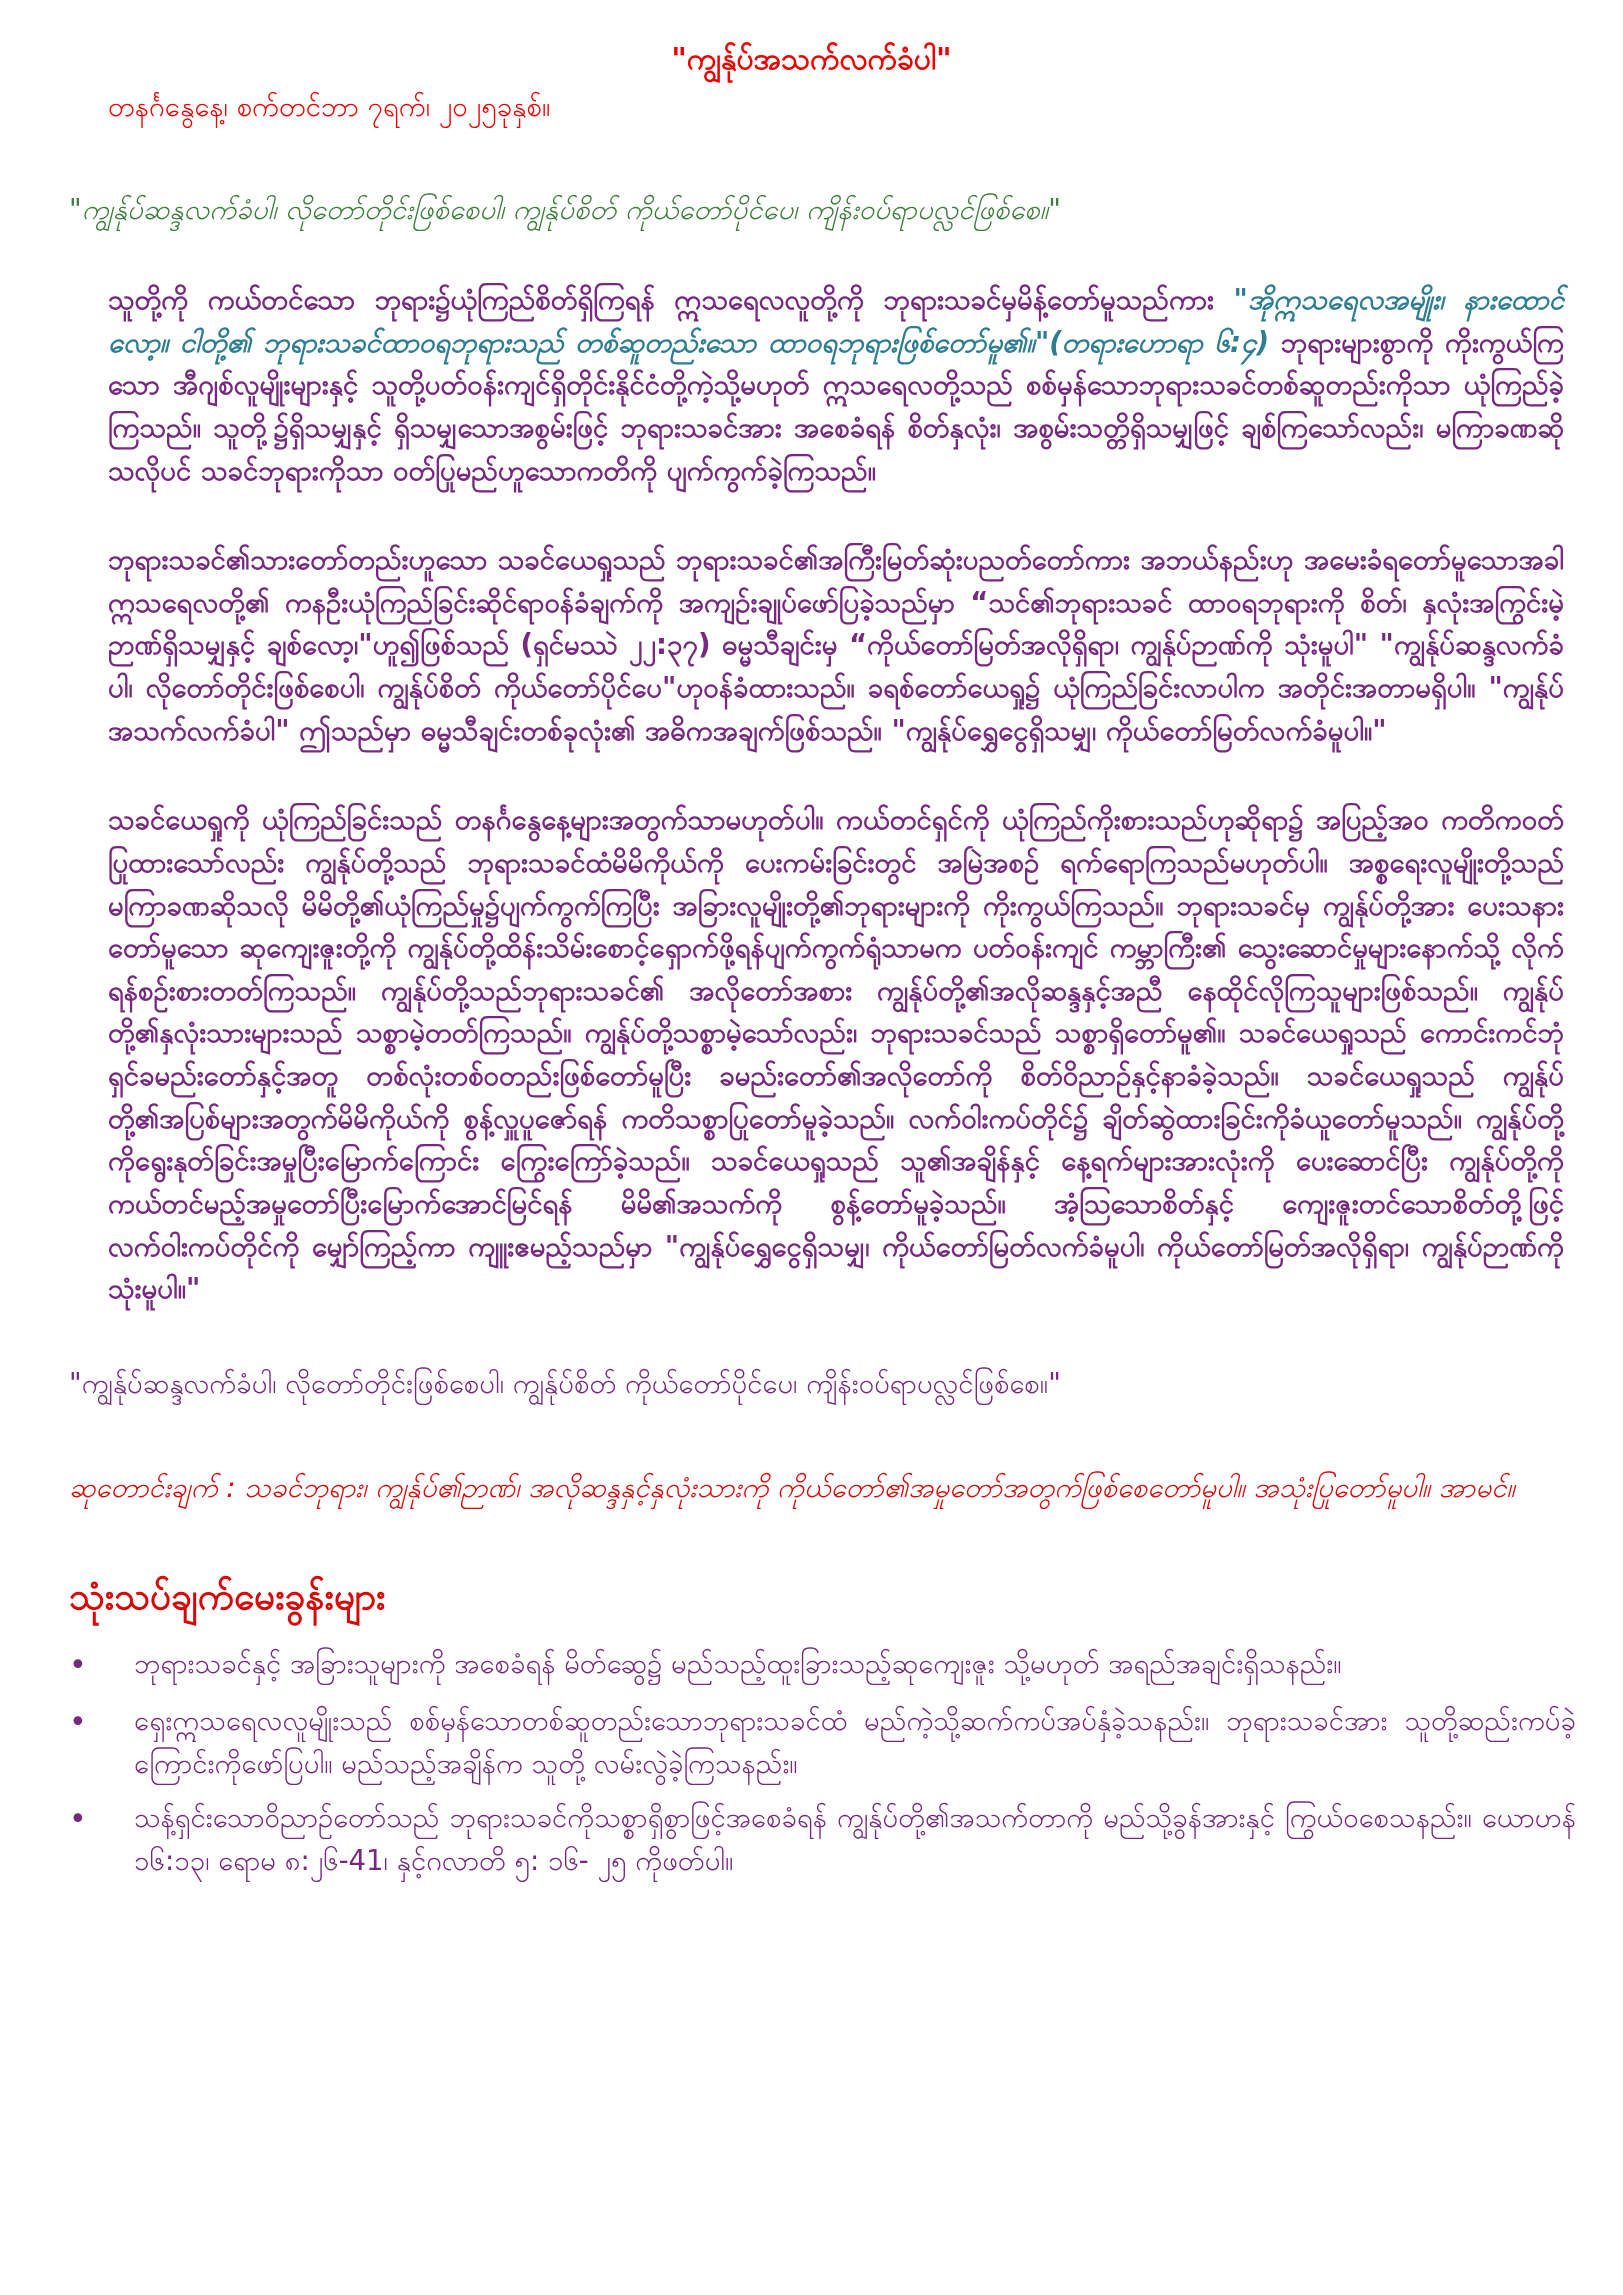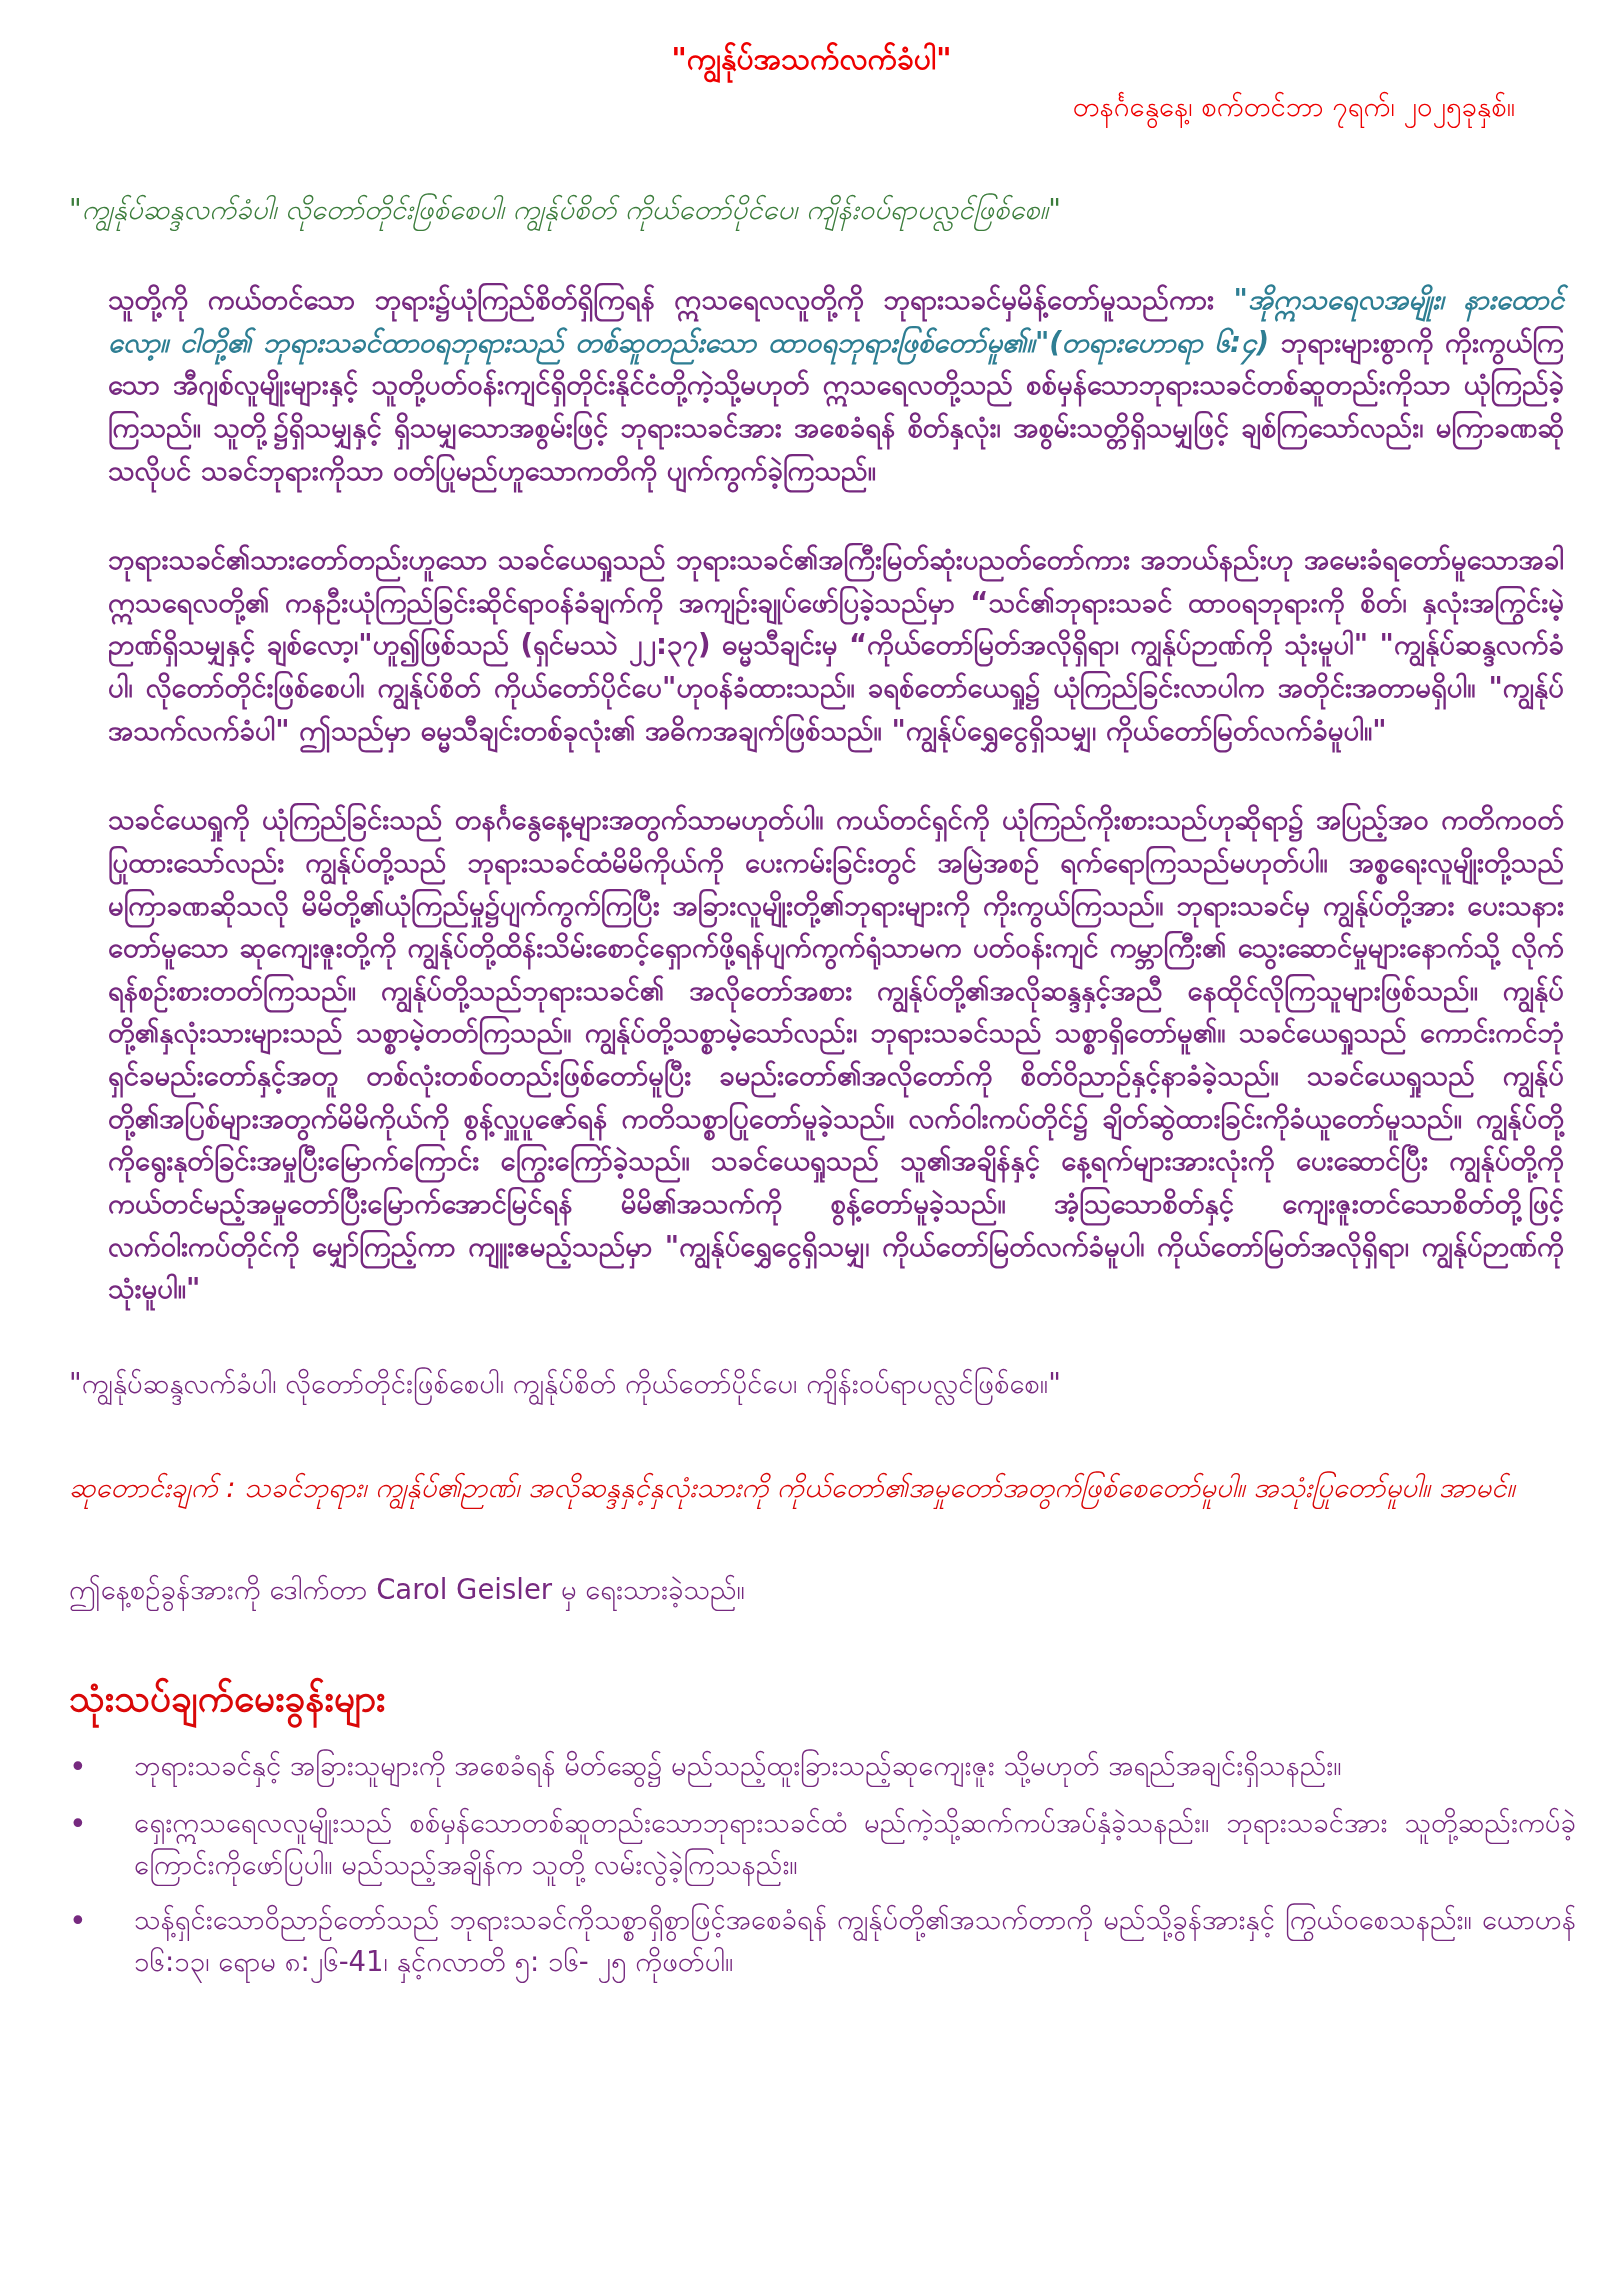--- a/index.html
+++ b/index.html
@@ -20,21 +20,21 @@
   }
   .title {
     text-align: center;
     color: #ee0000;
     font-weight: bold;
     font-size: 30px;
     margin: 0 61px 0 0; 
     line-height: 1.4;
   }
   .date-line {
-    text-align: right;
+    text-align: left;
     color: #ee0000;
     font-size: 27.5px;
     margin: 6.5px 61px 0 0;
     line-height: 1.4;
   }
   .hymn-quote {
     margin: 62px 0 0 -39px;
     color: #3c7d3c;
     font-style: italic;
     line-height: 1.6;
@@ -111,21 +111,20 @@
   <p class="para"><span>သူတို့ကို ကယ်တင်သော ဘုရား၌ယုံကြည်စိတ်ရှိကြရန် ဣသရေလလူတို့ကို ဘုရားသခင်မှမိန့်တော်မူသည်ကား </span><span class="scripture">"အိုဣသရေလအမျိုး၊ နားထောင်လော့။ ငါတို့၏ ဘုရားသခင်ထာဝရဘုရားသည် တစ်ဆူတည်းသော ထာဝရဘုရားဖြစ်တော်မူ၏။"(တရားဟောရာ ၆:၄)</span><span> ဘုရားများစွာကို ကိုးကွယ်ကြသော အီဂျစ်လူမျိုးများနှင့် သူတို့ပတ်ဝန်းကျင်ရှိတိုင်းနိုင်ငံတို့ကဲ့သို့မဟုတ် ဣသရေလတို့သည် စစ်မှန်သောဘုရားသခင်တစ်ဆူတည်းကိုသာ ယုံကြည်ခဲ့ကြသည်။ သူတို့၌ရှိသမျှနှင့် ရှိသမျှသောအစွမ်းဖြင့် ဘုရားသခင်အား အစေခံရန် စိတ်နှလုံး၊ အစွမ်းသတ္တိရှိသမျှဖြင့် ချစ်ကြသော်လည်း၊ မကြာခဏဆိုသလိုပင် သခင်ဘုရားကိုသာ ဝတ်ပြုမည်ဟူသောကတိကို ပျက်ကွက်ခဲ့ကြသည်။</span></p>
 
   <p class="para">ဘုရားသခင်၏သားတော်တည်းဟူသော သခင်ယေရှုသည် ဘုရားသခင်၏အကြီးမြတ်ဆုံးပညတ်တော်ကား အဘယ်နည်းဟု အမေးခံရတော်မူသောအခါဣသရေလတို့၏ ကနဦးယုံကြည်ခြင်းဆိုင်ရာဝန်ခံချက်ကို အကျဉ်းချုပ်ဖော်ပြခဲ့သည်မှာ “သင်၏ဘုရားသခင် ထာဝရဘုရားကို စိတ်၊ နှလုံးအကြွင်းမဲ့ ဉာဏ်ရှိသမျှနှင့် ချစ်လော့၊"ဟူ၍ဖြစ်သည် (ရှင်မဿဲ ၂၂:၃၇) ဓမ္မသီချင်းမှ “ကိုယ်တော်မြတ်အလိုရှိရာ၊ ကျွန်ုပ်ဉာဏ်ကို သုံးမူပါ" "ကျွန်ုပ်ဆန္ဒလက်ခံပါ၊ လိုတော်တိုင်းဖြစ်စေပါ၊ ကျွန်ုပ်စိတ် ကိုယ်တော်ပိုင်ပေ"ဟုဝန်ခံထားသည်။ ခရစ်တော်ယေရှု၌ ယုံကြည်ခြင်းလာပါက အတိုင်းအတာမရှိပါ။ "ကျွန်ုပ်အသက်လက်ခံပါ" ဤသည်မှာ ဓမ္မသီချင်းတစ်ခုလုံး၏ အဓိကအချက်ဖြစ်သည်။ "ကျွန်ုပ်ရွှေငွေရှိသမျှ၊ ကိုယ်တော်မြတ်လက်ခံမူပါ။"</p>
 
   <p class="para">သခင်ယေရှုကို ယုံကြည်ခြင်းသည် တနင်္ဂနွေနေ့များအတွက်သာမဟုတ်ပါ။ ကယ်တင်ရှင်ကို ယုံကြည်ကိုးစားသည်ဟုဆိုရာ၌ အပြည့်အဝ ကတိကဝတ်ပြုထားသော်လည်း ကျွန်ုပ်တို့သည် ဘုရားသခင်ထံမိမိကိုယ်ကို ပေးကမ်းခြင်းတွင် အမြဲအစဉ် ရက်ရောကြသည်မဟုတ်ပါ။ အစ္စရေးလူမျိုးတို့သည် မကြာခဏဆိုသလို မိမိတို့၏ယုံကြည်မှု၌ပျက်ကွက်ကြပြီး အခြားလူမျိုးတို့၏ဘုရားများကို ကိုးကွယ်ကြသည်။ ဘုရားသခင်မှ ကျွန်ုပ်တို့အား ပေးသနားတော်မူသော ဆုကျေးဇူးတို့ကို ကျွန်ုပ်တို့ထိန်းသိမ်းစောင့်ရှောက်ဖို့ရန်ပျက်ကွက်ရုံသာမက ပတ်ဝန်းကျင် ကမ္ဘာကြီး၏ သွေးဆောင်မှုများနောက်သို့ လိုက်ရန်စဉ်းစားတတ်ကြသည်။ ကျွန်ုပ်တို့သည်ဘုရားသခင်၏ အလိုတော်အစား ကျွန်ုပ်တို့၏အလိုဆန္ဒနှင့်အညီ နေထိုင်လိုကြသူများဖြစ်သည်။ ကျွန်ုပ်တို့၏နှလုံးသားများသည် သစ္စာမဲ့တတ်ကြသည်။ ကျွန်ုပ်တို့သစ္စာမဲ့သော်လည်း၊ ဘုရားသခင်သည် သစ္စာရှိတော်မူ၏။ သခင်ယေရှုသည် ကောင်းကင်ဘုံရှင်ခမည်းတော်နှင့်အတူ တစ်လုံးတစ်ဝတည်းဖြစ်တော်မူပြီး ခမည်းတော်၏အလိုတော်ကို စိတ်ဝိညာဉ်နှင့်နာခံခဲ့သည်။ သခင်ယေရှုသည် ကျွန်ုပ်တို့၏အပြစ်များအတွက်မိမိကိုယ်ကို စွန့်လှူပူဇော်ရန် ကတိသစ္စာပြုတော်မူခဲ့သည်။ လက်ဝါးကပ်တိုင်၌ ချိတ်ဆွဲထားခြင်းကိုခံယူတော်မူသည်။ ကျွန်ုပ်တို့ကိုရွေးနုတ်ခြင်းအမှုပြီးမြောက်ကြောင်း ကြွေးကြော်ခဲ့သည်။ သခင်ယေရှုသည် သူ၏အချိန်နှင့် နေ့ရက်များအားလုံးကို ပေးဆောင်ပြီး ကျွန်ုပ်တို့ကို ကယ်တင်မည့်အမှုတော်ပြီးမြောက်အောင်မြင်ရန် မိမိ၏အသက်ကို စွန့်တော်မူခဲ့သည်။ အံ့သြသောစိတ်နှင့် ကျေးဇူးတင်သောစိတ်တို့ဖြင့် လက်ဝါးကပ်တိုင်ကို မျှော်ကြည့်ကာ ကျူးဧမည့်သည်မှာ "ကျွန်ုပ်ရွှေငွေရှိသမျှ၊ ကိုယ်တော်မြတ်လက်ခံမူပါ၊ ကိုယ်တော်မြတ်အလိုရှိရာ၊ ကျွန်ုပ်ဉာဏ်ကို သုံးမူပါ။"</p>
 
   <p class="closing-line">"ကျွန်ုပ်ဆန္ဒလက်ခံပါ၊ လိုတော်တိုင်းဖြစ်စေပါ၊ ကျွန်ုပ်စိတ် ကိုယ်တော်ပိုင်ပေ၊ ကျိန်းဝပ်ရာပလ္လင်ဖြစ်စေ။"</p>
 
   <p class="prayer"><span class="prayer-label">ဆုတောင်းချက်</span><span class="prayer-label"> : </span><span>သခင်ဘုရား၊ ကျွန်ုပ်၏ဉာဏ်၊ အလိုဆန္ဒနှင့်နှလုံးသားကို ကိုယ်တော်၏အမှုတော်အတွက်ဖြစ်စေတော်မူပါ။ အသုံးပြုတော်မူပါ။ အာမင်။</span></p>
 
-  <p class="attribution">ဤနေ့စဉ်ခွန်အားကို ဒေါက်တာ Carol Geisler မှ ရေးသားခဲ့သည်။</p>
 
   <h2 class="reflection-heading">သုံးသပ်ချက်မေးခွန်းများ</h2>
 
   <ul class="reflection-list">
     <li>
       <span class="bullet-dot">•</span>
       <span class="bullet-text">ဘုရားသခင်နှင့် အခြားသူများကို အစေခံရန် မိတ်ဆွေ၌ မည်သည့်ထူးခြားသည့်ဆုကျေးဇူး သို့မဟုတ် အရည်အချင်းရှိသနည်း။</span>
     </li>
     <li>
       <span class="bullet-dot">•</span>

